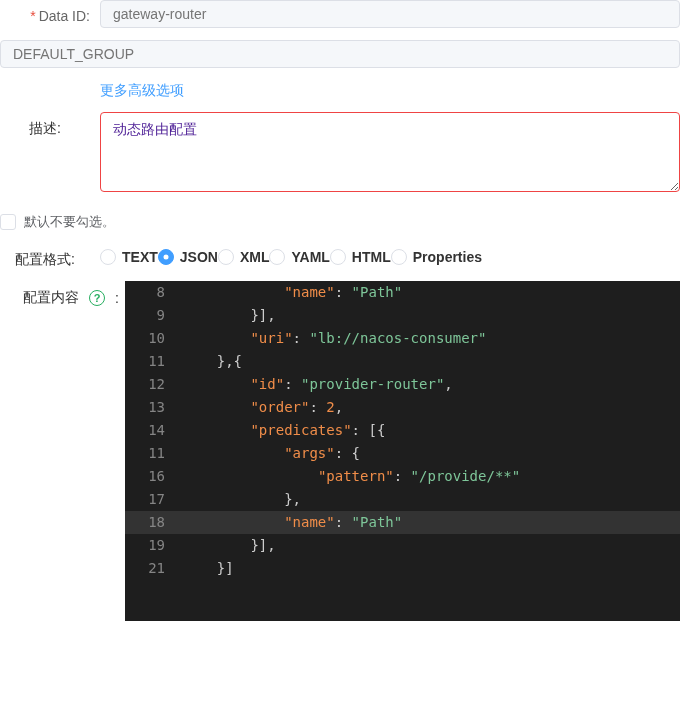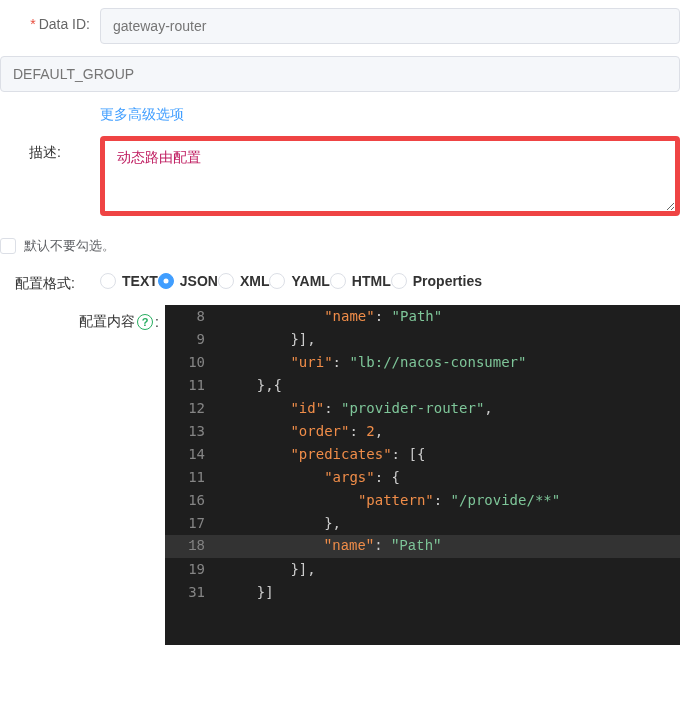--- a/index.html
+++ b/index.html
@@ -6,21 +6,20 @@
   body {
     margin: 0;
     padding: 0;
     font-family: -apple-system, BlinkMacSystemFont, "Segoe UI", "PingFang SC", "Microsoft YaHei", sans-serif;
     font-size: 14px;
     color: #333;
     background: #fff;
     width: 680px;
   }
   .form {
-    padding-top: 8px;
   }
   .row {
     display: flex;
     align-items: flex-start;
     margin-bottom: 12px;
   }
   .label-col {
     width: 100px;
     text-align: right;
     padding-right: 10px;
@@ -36,41 +35,41 @@
   .label-col.dark {
     color: #333;
     text-align: center;
   }
   .field-col {
     flex: 1;
     min-width: 0;
   }
   .text-input {
     width: 100%;
-    height: 36px;
+    height: 28px;
     border: 1px solid #dcdfe6;
     border-radius: 4px;
     padding: 0 12px;
     font-size: 14px;
     color: #333;
     background: #fff;
   }
   .text-input.readonly {
     background: #f5f7fa;
     color: #c0c4cc;
     cursor: not-allowed;
   }
   .textarea {
     width: 100%;
     min-height: 80px;
-    border: 5px solid #ef4444;
+    border: 1px solid #ef4444;
     border-radius: 4px;
     padding: 8px 12px;
     font-size: 14px;
-    color: #be185d;
+    color: #4c1d95;
     resize: vertical;
     font-family: inherit;
   }
   .link {
     color: #409eff;
     font-size: 14px;
     cursor: pointer;
     display: inline-block;
     padding-top: 2px;
     text-align: right;
@@ -140,22 +139,21 @@
   }
   .content-label {
     width: 125px;
     text-align: right;
     padding-right: 6px;
     padding-top: 8px;
     display: flex;
     align-items: center;
     justify-content: flex-end;
     flex-shrink: 0;
-    gap: 2px;
-    margin-left: 40px;
+    gap: 10px;
   }
   .content-label-text {
     color: #333;
     font-weight: 500;
   }
   .help-icon {
     display: inline-flex;
     width: 16px;
     height: 16px;
     border: 1.5px solid #27ae60;
@@ -178,21 +176,20 @@
     line-height: 23px;
     overflow: hidden;
     min-height: 340px;
   }
   .code-line {
     display: flex;
     white-space: pre;
   }
   .code-line.cursor-line {
     background: #333333;
-    font-family: Liberation Mono, monospace;
   }
   .gutter {
     width: 58px;
     text-align: right;
     padding-right: 18px;
     color: #858585;
     flex-shrink: 0;
     user-select: none;
   }
   .code {
@@ -296,17 +293,17 @@
         <div class="code-line"><span class="gutter">10</span><span class="code"><span class="tok-ind">    </span><span class="tok-ind">    </span><span class="tok-key">"uri"</span><span class="tok-pun">: </span><span class="tok-str">"lb://nacos-consumer"</span></span></div>
         <div class="code-line"><span class="gutter">11</span><span class="code"><span class="tok-ind">    </span><span class="tok-pun">},{</span></span></div>
         <div class="code-line"><span class="gutter">12</span><span class="code"><span class="tok-ind">    </span><span class="tok-ind">    </span><span class="tok-key">"id"</span><span class="tok-pun">: </span><span class="tok-str">"provider-router"</span><span class="tok-pun">,</span></span></div>
         <div class="code-line"><span class="gutter">13</span><span class="code"><span class="tok-ind">    </span><span class="tok-ind">    </span><span class="tok-key">"order"</span><span class="tok-pun">: </span><span class="tok-num">2</span><span class="tok-pun">,</span></span></div>
         <div class="code-line"><span class="gutter">14</span><span class="code"><span class="tok-ind">    </span><span class="tok-ind">    </span><span class="tok-key">"predicates"</span><span class="tok-pun">: [{</span></span></div>
         <div class="code-line"><span class="gutter">11</span><span class="code"><span class="tok-ind">    </span><span class="tok-ind">    </span><span class="tok-ind">    </span><span class="tok-key">"args"</span><span class="tok-pun">: {</span></span></div>
         <div class="code-line"><span class="gutter">16</span><span class="code"><span class="tok-ind">    </span><span class="tok-ind">    </span><span class="tok-ind">    </span><span class="tok-ind">    </span><span class="tok-key">"pattern"</span><span class="tok-pun">: </span><span class="tok-str">"/provide/**"</span></span></div>
         <div class="code-line"><span class="gutter">17</span><span class="code"><span class="tok-ind">    </span><span class="tok-ind">    </span><span class="tok-ind">    </span><span class="tok-pun">},</span></span></div>
         <div class="code-line cursor-line"><span class="gutter">18</span><span class="code"><span class="tok-ind">    </span><span class="tok-ind">    </span><span class="tok-ind">    </span><span class="tok-key">"name"</span><span class="tok-pun">: </span><span class="tok-str">"Path"</span></span></div>
         <div class="code-line"><span class="gutter">19</span><span class="code"><span class="tok-ind">    </span><span class="tok-ind">    </span><span class="tok-pun">}],</span></span></div>
-        <div class="code-line"><span class="gutter">31</span><span class="code"><span class="tok-ind">    </span><span class="tok-pun">}]</span></span></div>
+        <div class="code-line"><span class="gutter">21</span><span class="code"><span class="tok-ind">    </span><span class="tok-pun">}]</span></span></div>
       </div>
   </div>
 
 </div>
 
 </body></html>

